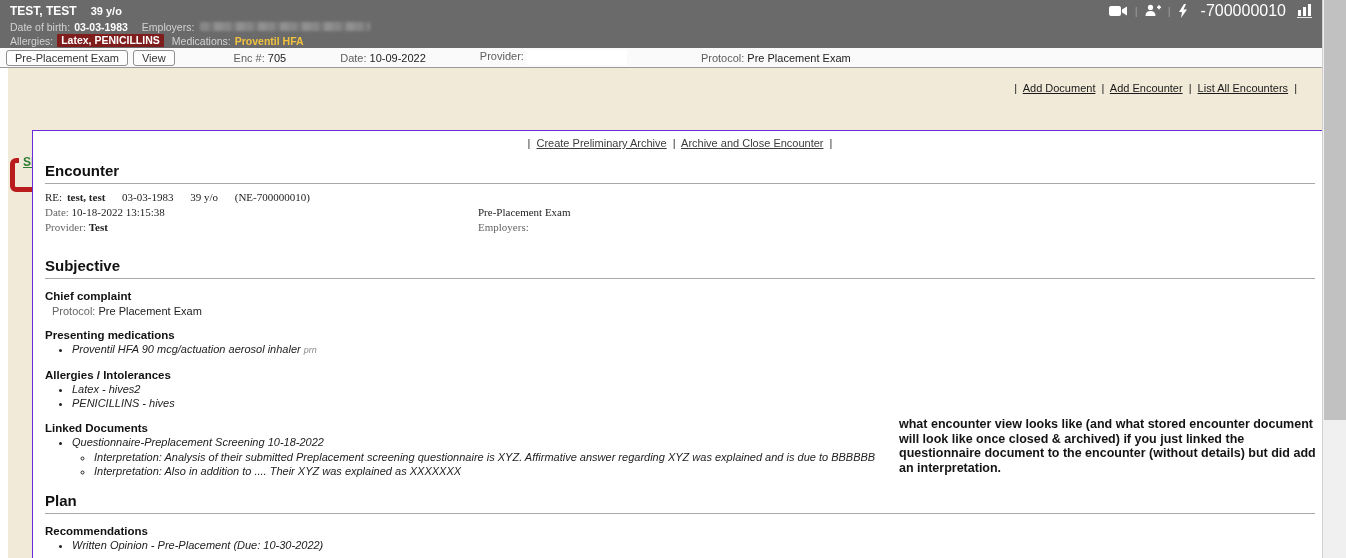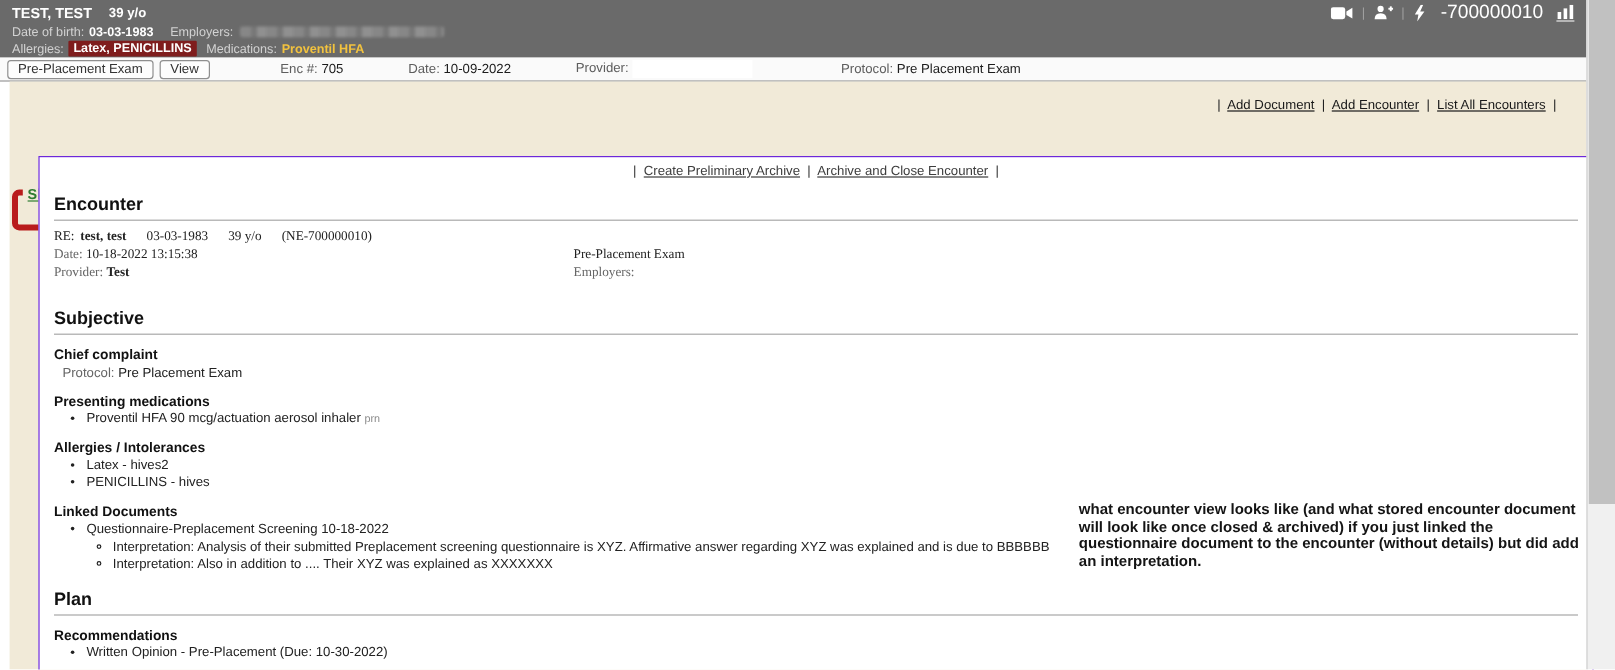--- a/index.html
+++ b/index.html
@@ -59,21 +59,21 @@
   .section-h { font-size:15px; font-weight:bold; color:#111; margin-top:13px; }
   .rule { border:none; border-top:1px solid #a8a8a8; margin:4px 0 6px 0; }
   .doc-line { line-height:15px; position:relative;font-family:Liberation Serif, serif; }
   .doc-line .mid-col { position:absolute; left:433px; top:0; }
   .g-lbl { color:#666; }
   .bold { font-weight:bold; }
   .sp-lg { margin-left:14px; }
   .sub-h { font-size:11.5px; font-weight:bold; color:#111; margin:11px 0 2px 0; }
   .indent-line { margin-left:7px; line-height:14px; }
   ul.l1 { list-style:disc; margin:2px 0 0 0; padding-left:27px; line-height:13.5px; }
-  ul.l1 > li { margin-bottom:1px; }
+  ul.l1 > li { margin-bottom:1px;font-style:italic; }
   ul.l2 { list-style:circle; margin:2px 0 0 0; padding-left:22px; line-height:13.5px; color:#222; }
   .prn { font-size:9px; color:#8a8a8a; }
   .annotation { position:absolute; left:866px; top:286px; width:418px; font-size:12.5px; font-weight:bold;
     line-height:14.5px; color:#141414; }
 
   
   .scrollbar { position:absolute; right:0; top:0; width:24px; height:558px; background:#f0f0f0; border-left:1px solid #cfcfcf; }
   .scroll-thumb { position:absolute; left:1px; top:0; width:22px; height:420px; background:#c1c1c1; }
 
   svg { display:block; }

